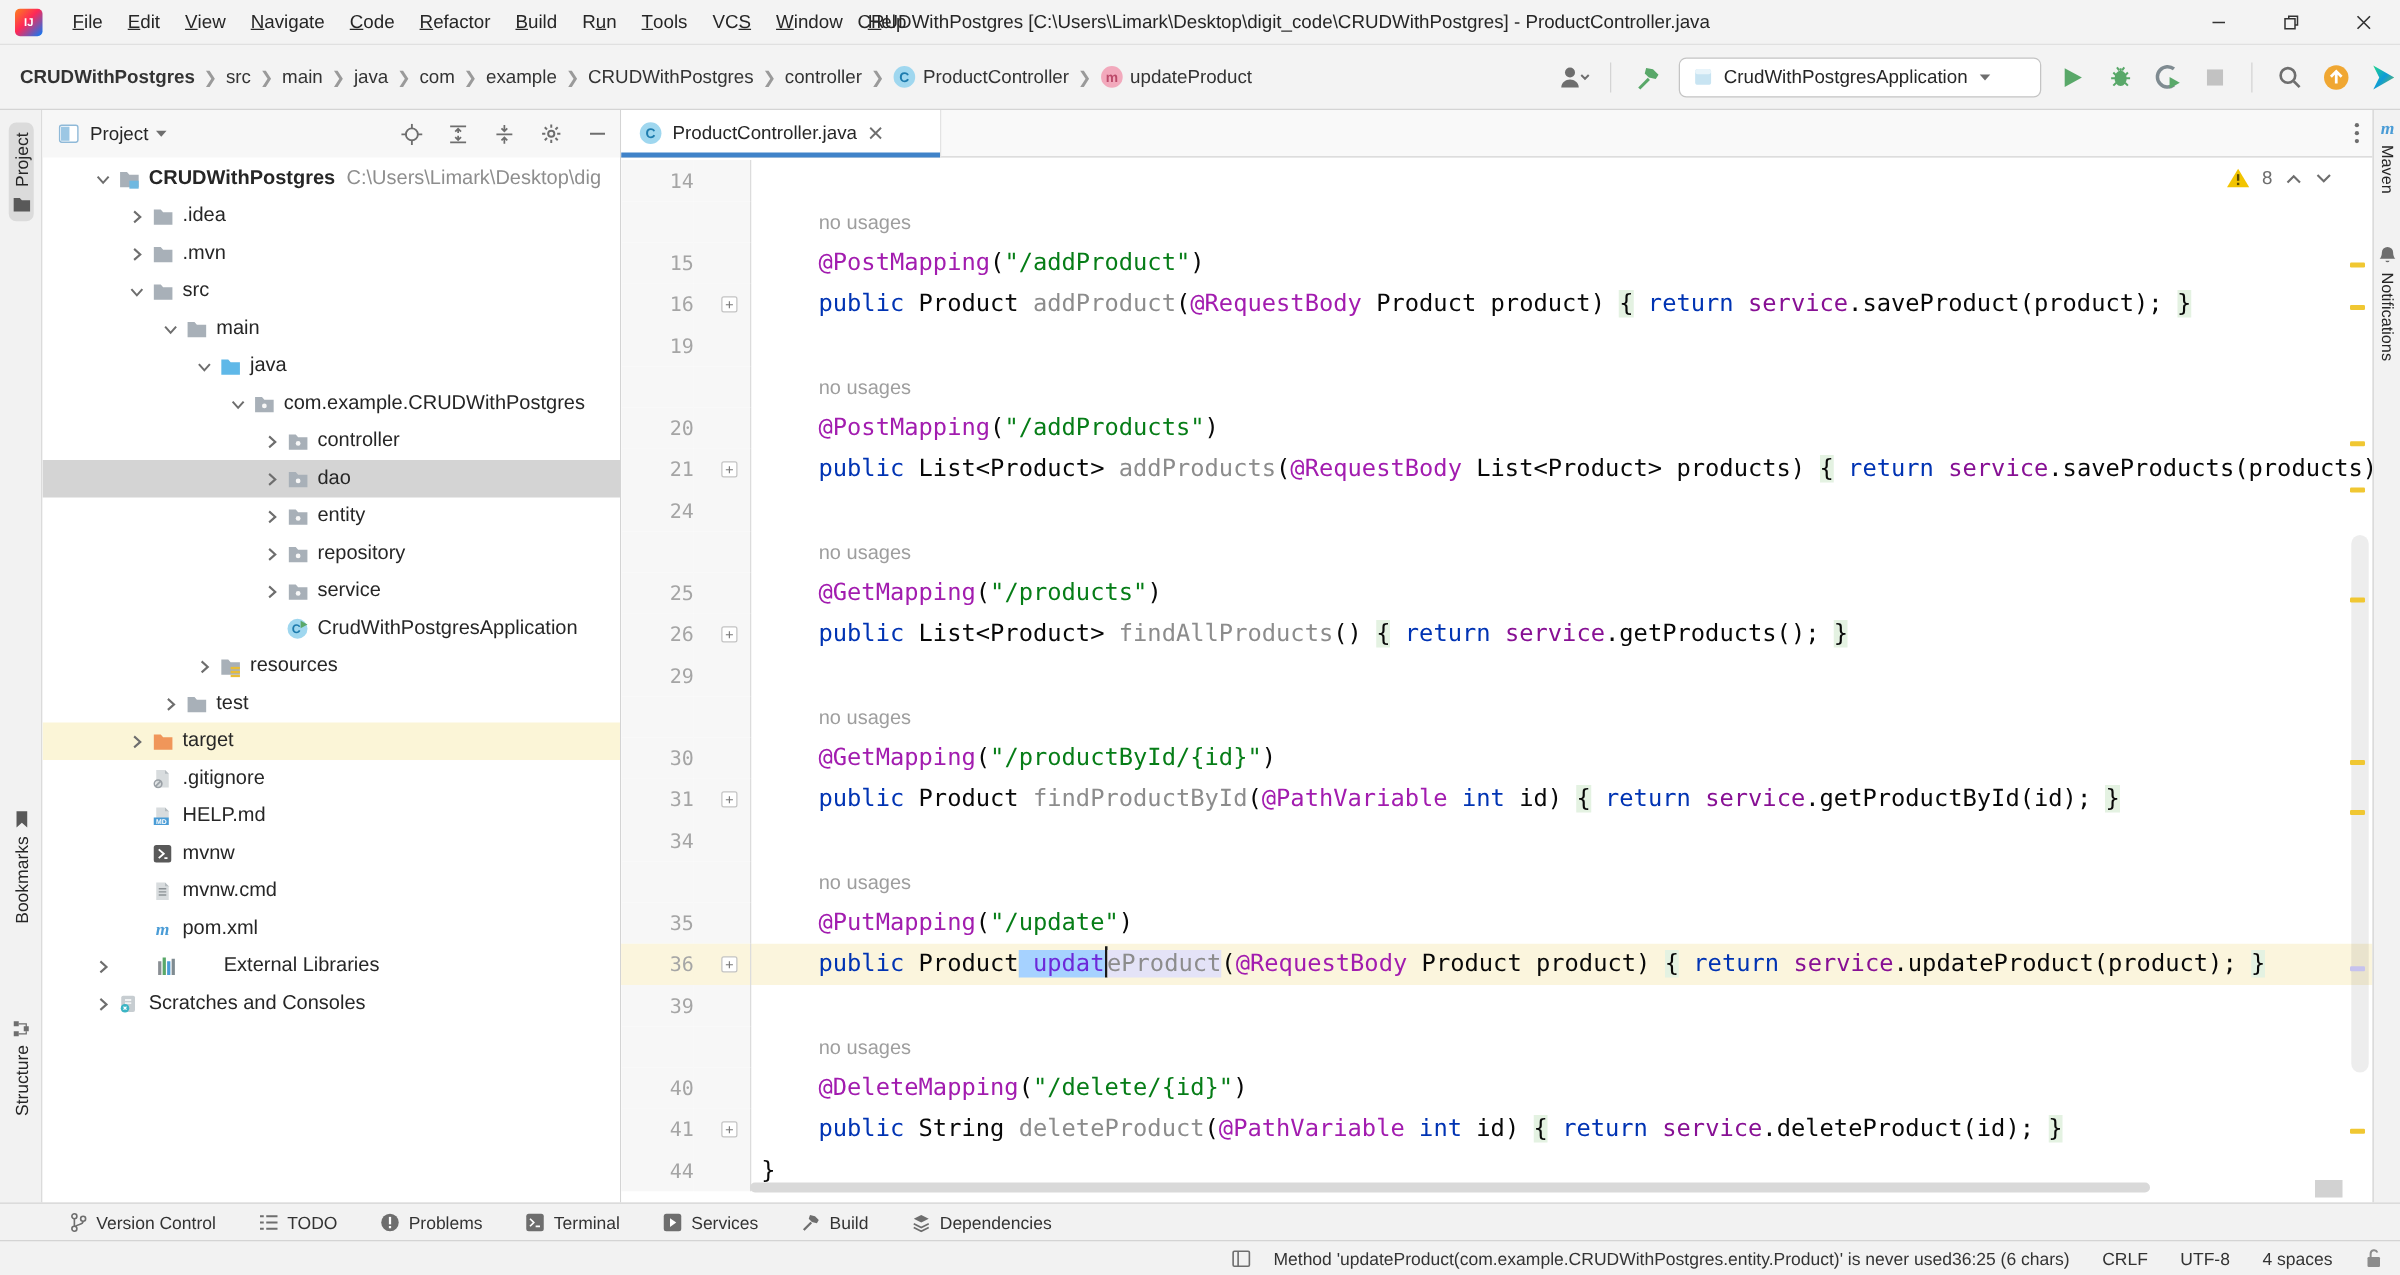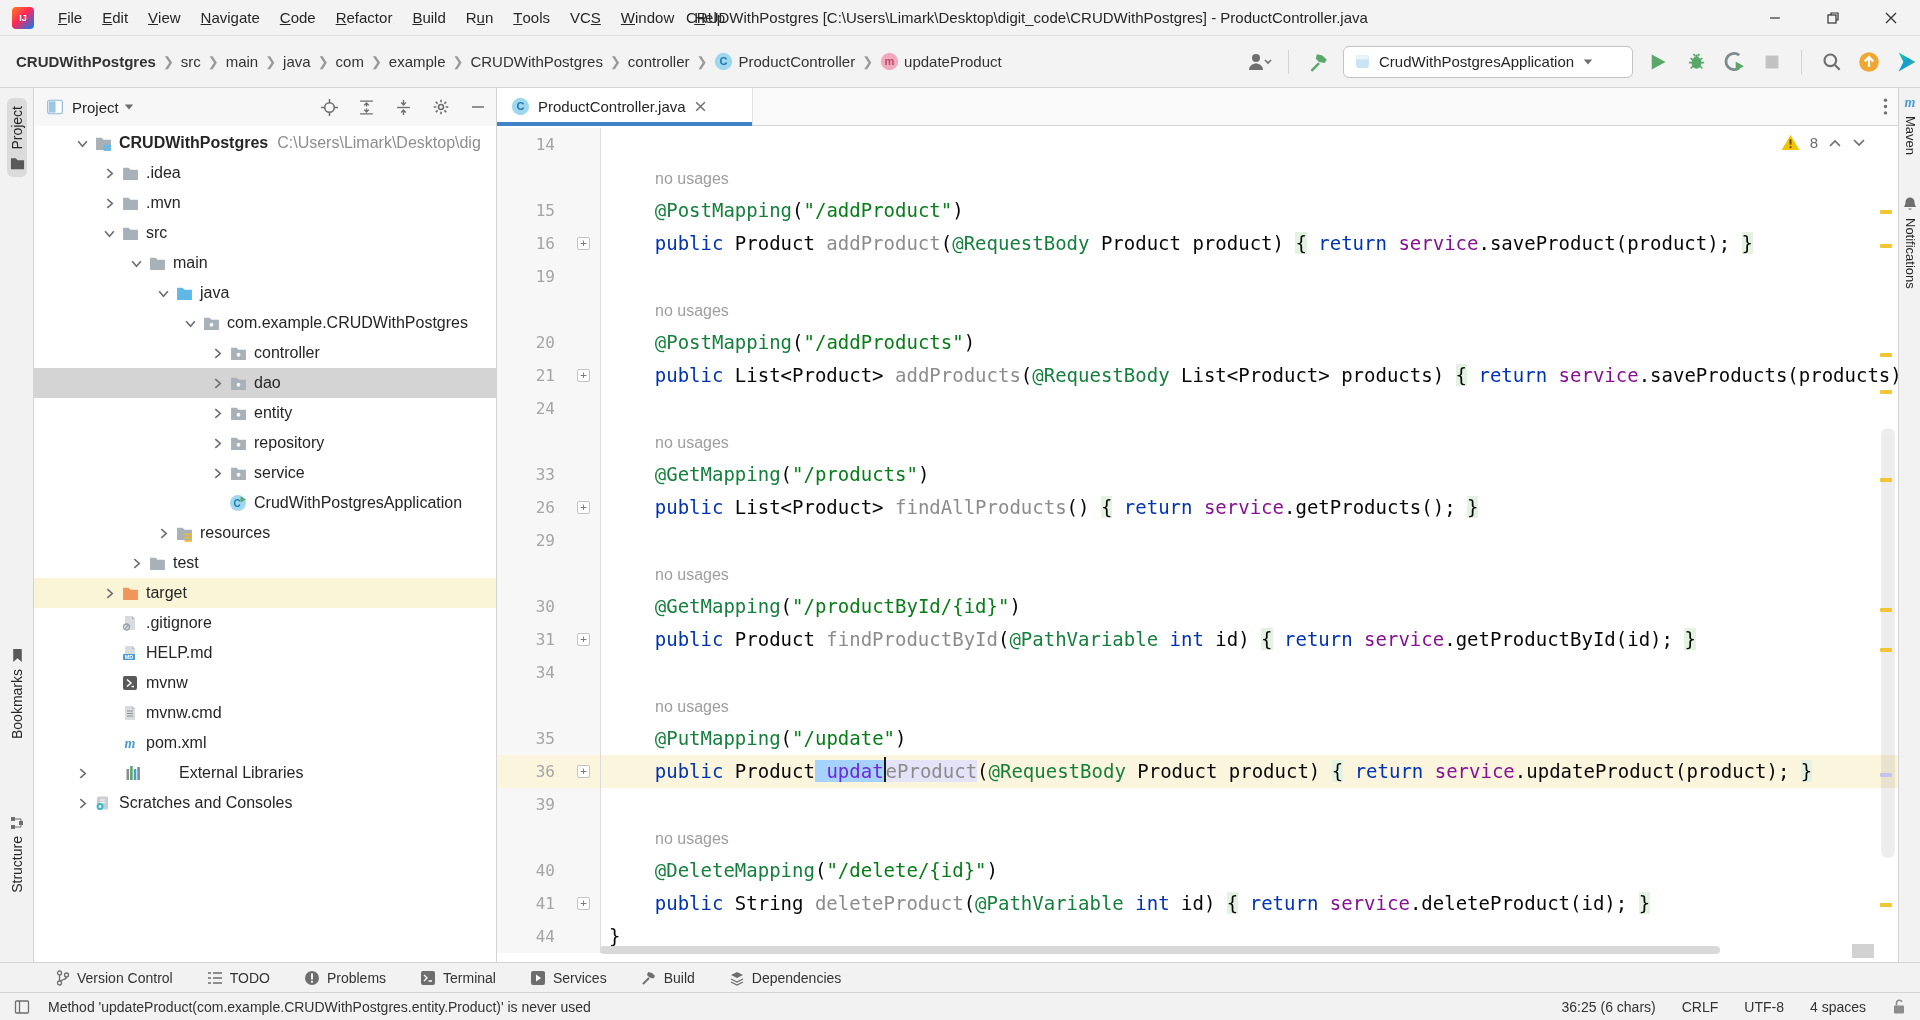--- a/index.html
+++ b/index.html
@@ -76,21 +76,21 @@
   .code-row { display:flex; height:33px; line-height:33px;
     font-family:"DejaVu Sans Mono", monospace; font-size:19px; }
   .lnum { width:58px; flex:none; text-align:right; color:#A5A5A5; font-size:16px; background:#F7F7F7; }
   .foldcol { width:45px; flex:none; background:#F7F7F7; position:relative; }
   .foldbox { position:absolute; left:22px; top:10px; width:13px; height:13px; border:1px solid #C3C3C3;
     background:#fff; color:#7A7A7A; font-size:11px; line-height:11px; text-align:center; border-radius:2px; }
   .cline { flex:1; border-left:1px solid #DCDCDC; padding-left:8px; white-space:pre; overflow:hidden; color:#080808; }
   .code-row.cur, .code-row.cur .lnum, .code-row.cur .foldcol { background:#FBF5DD; }
   .inlay-text { font-family:"Liberation Sans", sans-serif; font-size:16px; color:#9E9E9E; padding-left:46px; }
   .tok-k { color:#0033B3; }
-  .tok-a { color:#15803d;text-align:right; }
+  .tok-a { color:#a21caf;text-align:right; }
   .tok-s { color:#067D17; }
   .tok-u { color:#8C8C8C; }
   .tok-v { color:#871094; }
   .tok-p { color:#080808; }
   .tok-f { background:#E4F2E2; color:#080808; }
   .tok-sel { background:#A6D2FF; color:#6d28d9; }
   .tok-occ { background:#E4E3F7; color:#8C8C8C; }
   .tok-caret { display:inline-block; width:0; border-left:2px solid #1A1A1A; height:25px; vertical-align:text-bottom; }
 
   .warn-widget { position:absolute; right:32px; top:46px; display:flex; align-items:center; gap:10px; color:#6E6E6E; }
@@ -110,21 +110,21 @@
   .stripe-r .vtext-r { font-size:13px; }
 
   
   .bottombar { position:absolute; left:0; top:962px; width:1920px; height:30px;
     background:#F2F2F2; border-top:1px solid #D4D4D4; display:flex; align-items:center; padding-left:55px; gap:34px; }
   .bw { display:flex; align-items:center; gap:7px; font-size:14px; color:#333; }
 
   
   .statusbar { position:absolute; left:0; top:992px; width:1920px; height:28px;
     background:#F2F2F2; border-top:1px solid #D4D4D4; display:flex; align-items:center; font-size:14px; color:#333; }
-  .sb-left { display:flex; align-items:center; gap:18px; padding-left:14px; flex:1; min-width:0; }
+  .sb-left { display:flex; align-items:center; gap:18px; padding-left:14px; flex:1; min-width:0;justify-content:flex-end; }
   .sb-right { display:flex; align-items:center; gap:26px; padding-right:14px; }
 </style>
 </head>
 <body>
 
 <div class="titlebar">
   <div class="logo">IJ</div>
   <div class="menubar" id="menubar">
       <span class="menu-item"><u>F</u>ile</span>
       <span class="menu-item"><u>E</u>dit</span>
@@ -776,21 +776,21 @@
           <span class="lnum">24</span>
           <span class="foldcol"></span>
           <span class="cline"></span>
         </div>
         <div class="code-row">
           <span class="lnum"></span>
           <span class="foldcol"></span>
           <span class="cline"><span class="inlay-text">no usages</span></span>
         </div>
         <div class="code-row">
-          <span class="lnum">33</span>
+          <span class="lnum">25</span>
           <span class="foldcol"></span>
           <span class="cline"><span class="tok-p">    </span><span class="tok-a">@GetMapping</span><span class="tok-p">(</span><span class="tok-s">"/products"</span><span class="tok-p">)</span></span>
         </div>
         <div class="code-row">
           <span class="lnum">26</span>
           <span class="foldcol">
             <span class="foldbox">+</span>
           </span>
           <span class="cline"><span class="tok-p">    </span><span class="tok-k">public</span><span class="tok-p"> List&lt;Product&gt; </span><span class="tok-u">findAllProducts</span><span class="tok-p">() </span><span class="tok-f">{</span><span class="tok-p"> </span><span class="tok-k">return</span><span class="tok-p"> </span><span class="tok-v">service</span><span class="tok-p">.getProducts(); </span><span class="tok-f">}</span></span>
         </div>

